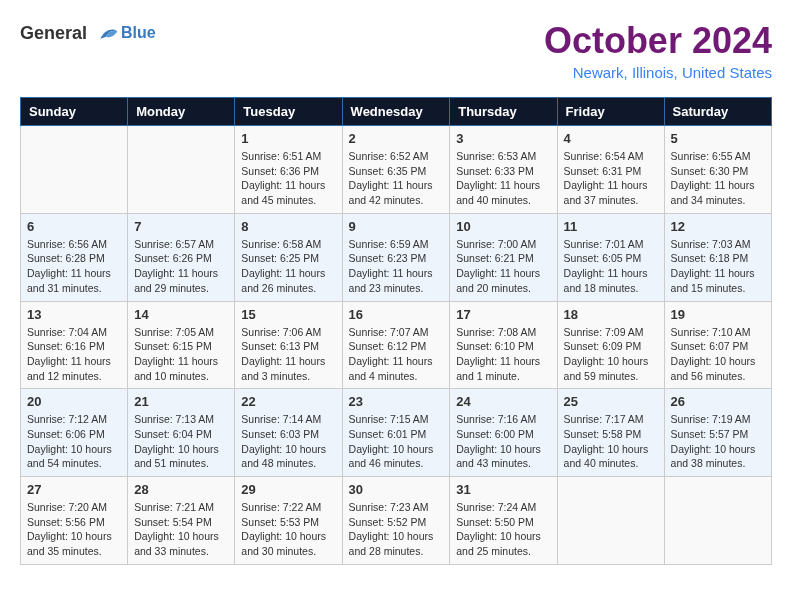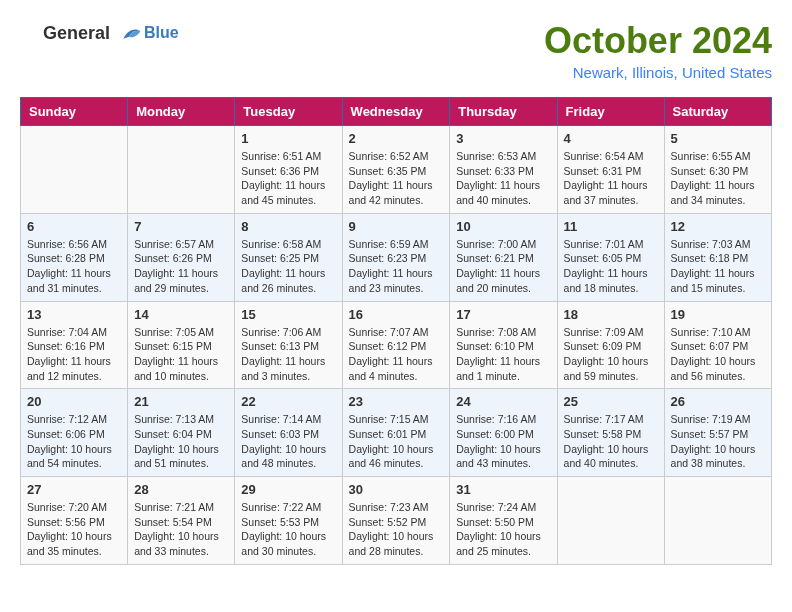--- a/index.html
+++ b/index.html
@@ -8,51 +8,50 @@
       background: #fff;
       width: 792px;
       min-height: 612px;
       padding: 20px;
     }
     .header {
       display: flex;
       justify-content: space-between;
       align-items: flex-start;
       margin-bottom: 16px;
-      margin-left: 23px;
     }
     .logo {
       display: flex;
       align-items: center;
     }
     .logo-icon {
       width: 28px;
       height: 28px;
       margin-left: 2px;
     }
     .title-block {
       text-align: right;
     }
     .month-title {
       font-size: 36px;
       font-weight: bold;
-      color: #4d7c0f;
+      color: #701a75;
     }
     .location {
       font-size: 15px;
       color: #3b82f6;
       margin-top: 2px;
     }
     .calendar {
       width: 100%;
       border-collapse: collapse;
       border: 1px solid #ccc;
     }
     .calendar th {
-      background-color: #be185d;
+      background-color: #0f172a;
       color: #fff;
       text-align: left;
       padding: 6px 8px;
       font-size: 13px;
       font-weight: bold;
       border: 1px solid #2e6aa8;
     }
     .calendar td {
       vertical-align: top;
       border: 1px solid #ccc;

